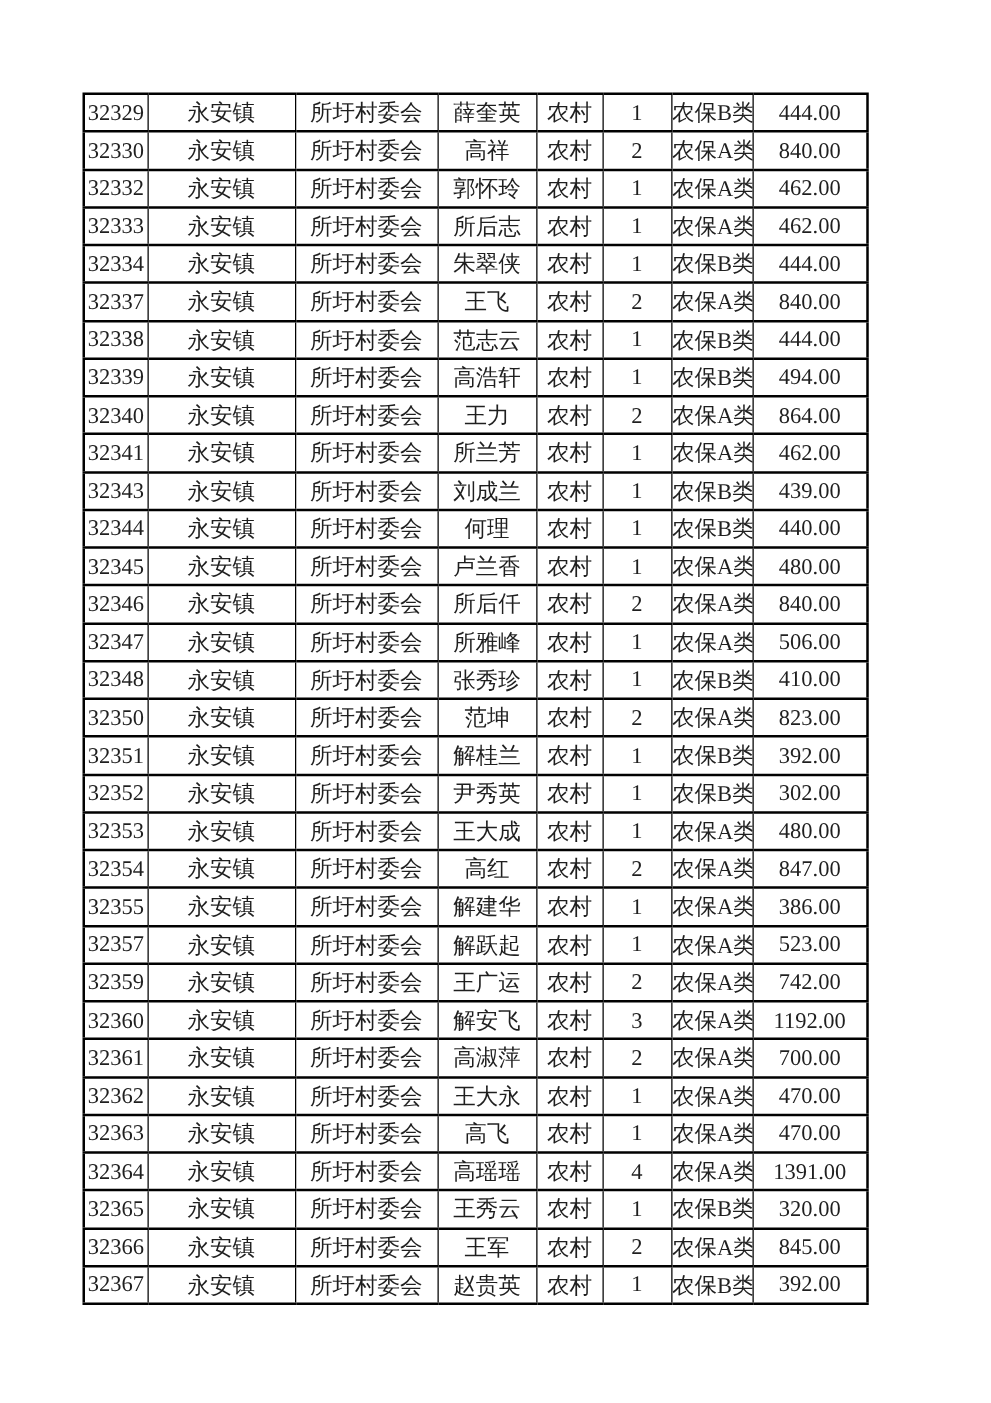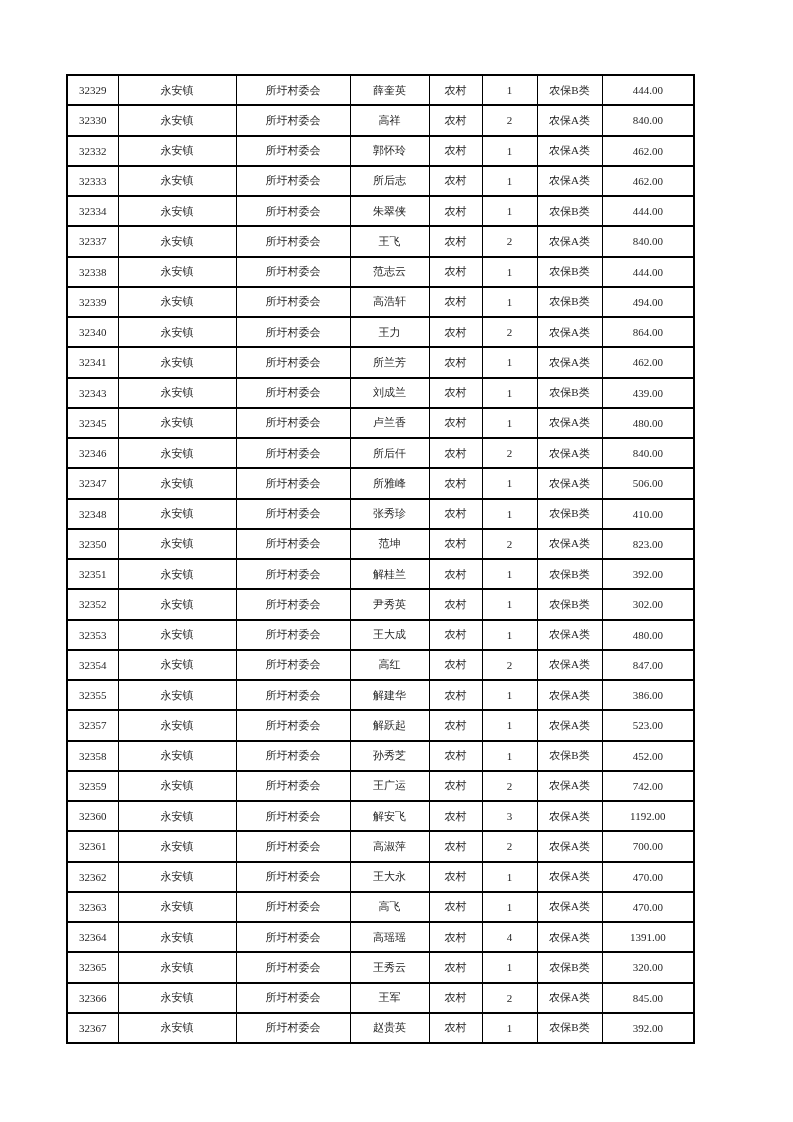--- a/index.html
+++ b/index.html
@@ -17,21 +17,21 @@
   table.records {
     position: absolute;
     left: 66px;
     top: 74px;
     width: 627px;
     height: 970px;
     border-collapse: collapse;
     table-layout: fixed;
     border: 2px solid #000000;
     font-family: "Liberation Serif", "DejaVu Serif", serif;
-    font-size: 11px;
+    font-size: 18px;
     color: #1f1f1f;
   }
   table.records td {
     border-left: 1px solid #000000;
     border-right: 1px solid #000000;
     border-top: 2px solid #000000;
     border-bottom: 2px solid #000000;
     text-align: center;
     vertical-align: middle;
     padding: 0;
@@ -159,20 +159,30 @@
           <td>32343</td>
           <td>永安镇</td>
           <td>所圩村委会</td>
           <td>刘成兰</td>
           <td>农村</td>
           <td>1</td>
           <td>农保B类</td>
           <td>439.00</td>
         </tr>
         <tr>
+          <td>32344</td>
+          <td>永安镇</td>
+          <td>所圩村委会</td>
+          <td>何理</td>
+          <td>农村</td>
+          <td>1</td>
+          <td>农保B类</td>
+          <td>440.00</td>
+        </tr>
+        <tr>
           <td>32345</td>
           <td>永安镇</td>
           <td>所圩村委会</td>
           <td>卢兰香</td>
           <td>农村</td>
           <td>1</td>
           <td>农保A类</td>
           <td>480.00</td>
         </tr>
         <tr>
@@ -267,30 +277,20 @@
         </tr>
         <tr>
           <td>32357</td>
           <td>永安镇</td>
           <td>所圩村委会</td>
           <td>解跃起</td>
           <td>农村</td>
           <td>1</td>
           <td>农保A类</td>
           <td>523.00</td>
-        </tr>
-        <tr>
-          <td>32358</td>
-          <td>永安镇</td>
-          <td>所圩村委会</td>
-          <td>孙秀芝</td>
-          <td>农村</td>
-          <td>1</td>
-          <td>农保B类</td>
-          <td>452.00</td>
         </tr>
         <tr>
           <td>32359</td>
           <td>永安镇</td>
           <td>所圩村委会</td>
           <td>王广运</td>
           <td>农村</td>
           <td>2</td>
           <td>农保A类</td>
           <td>742.00</td>

